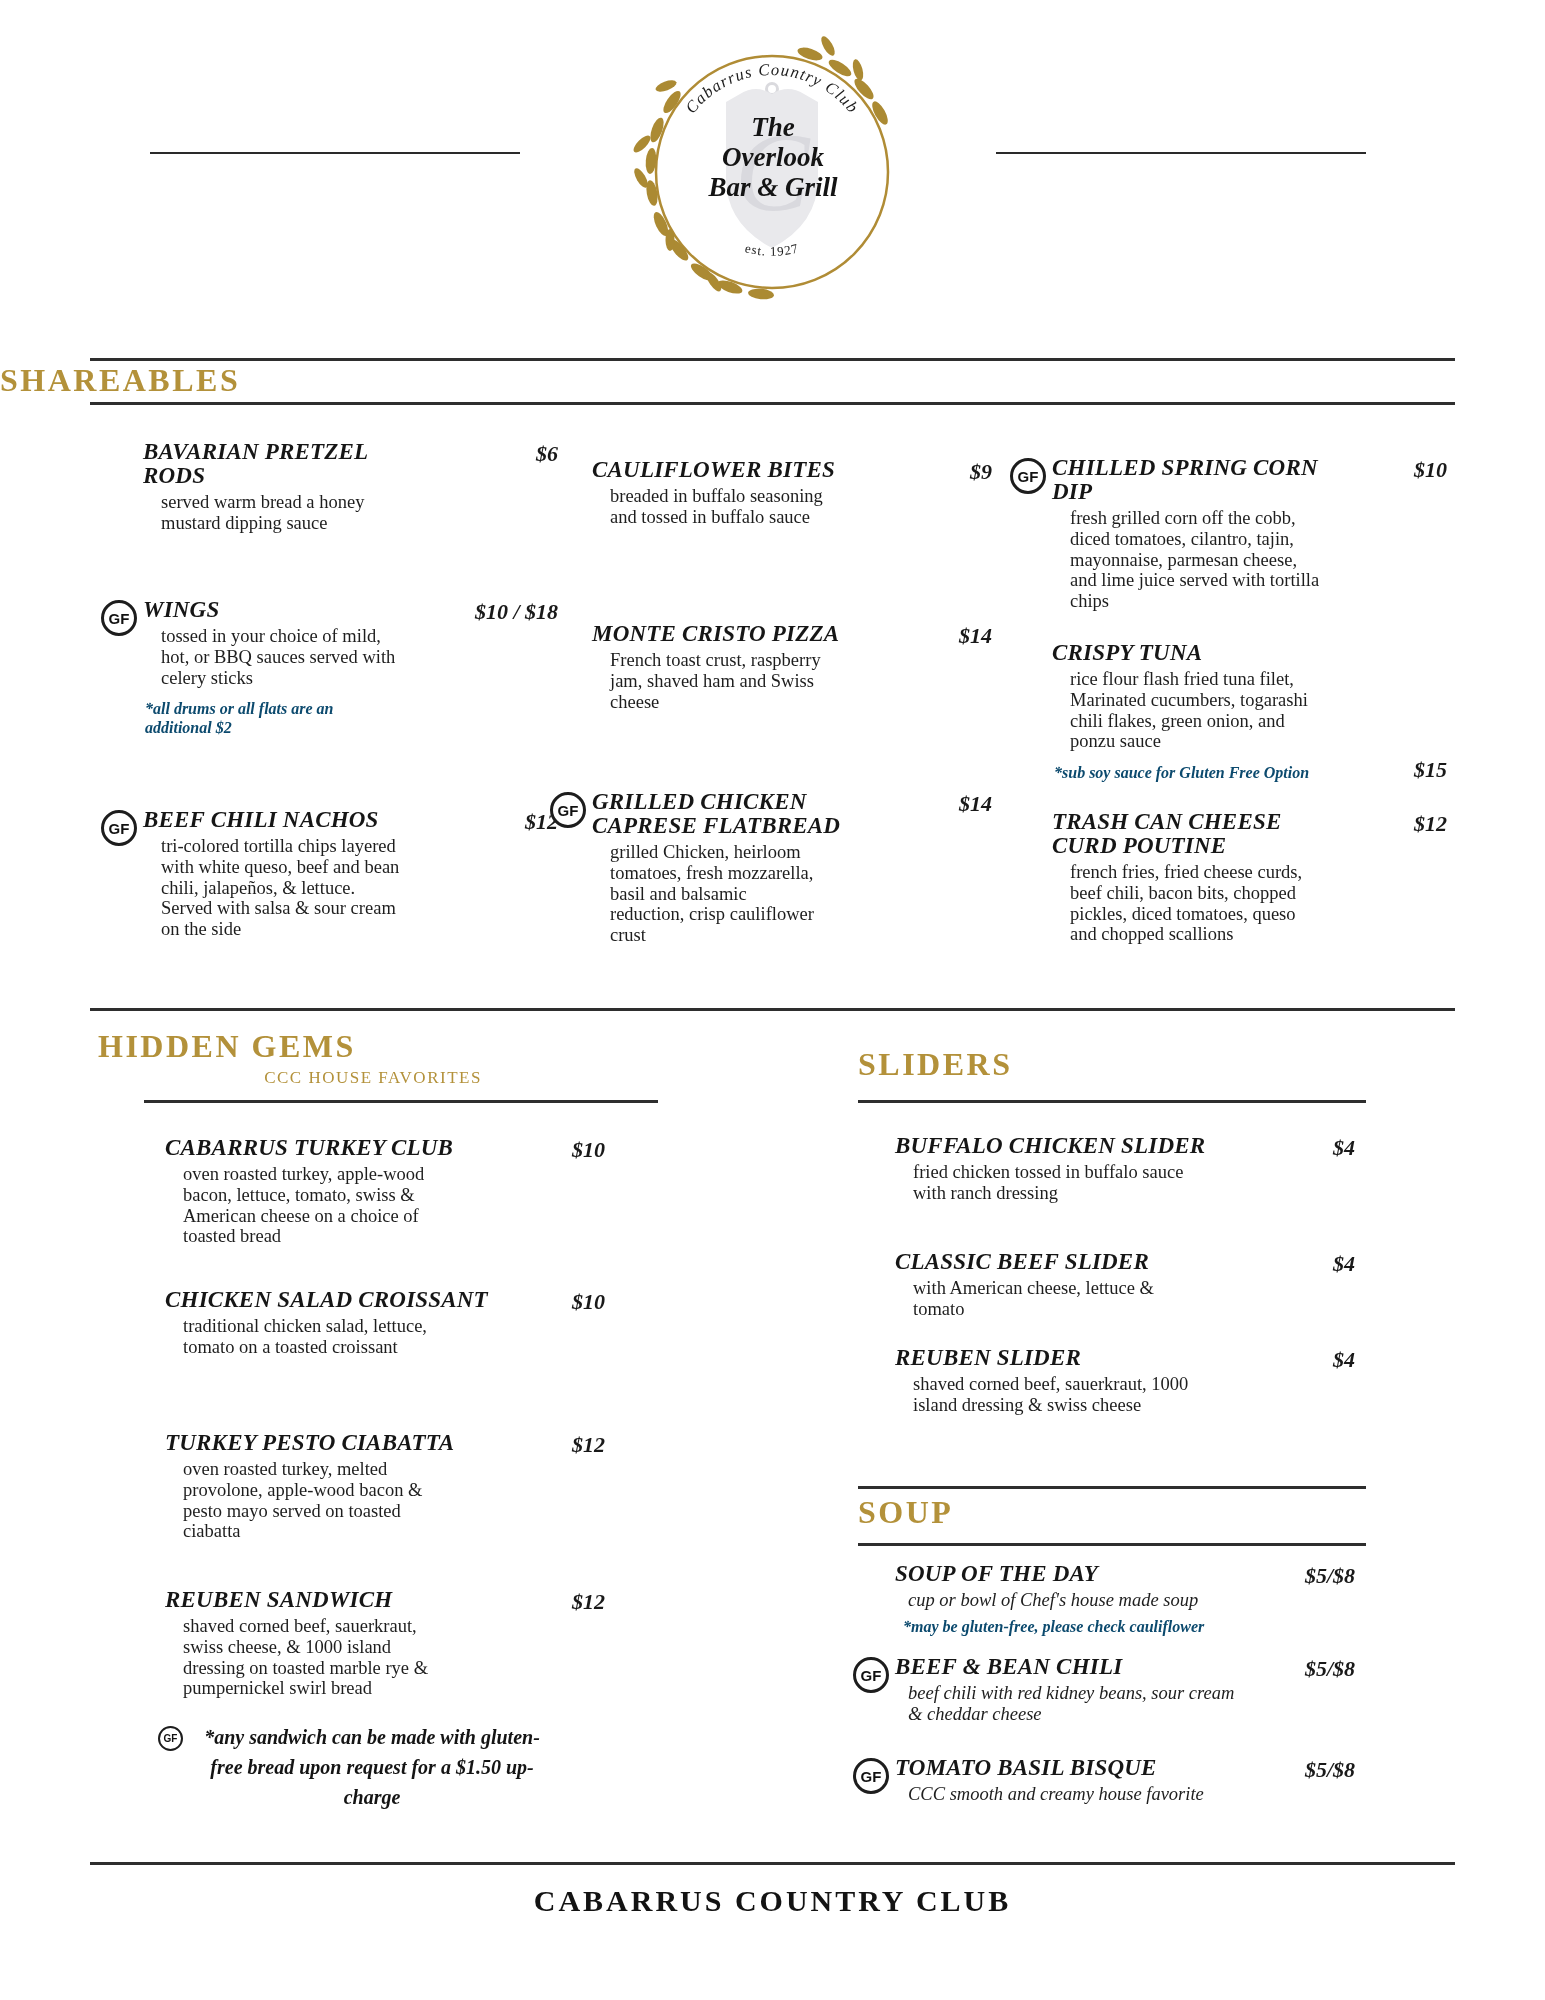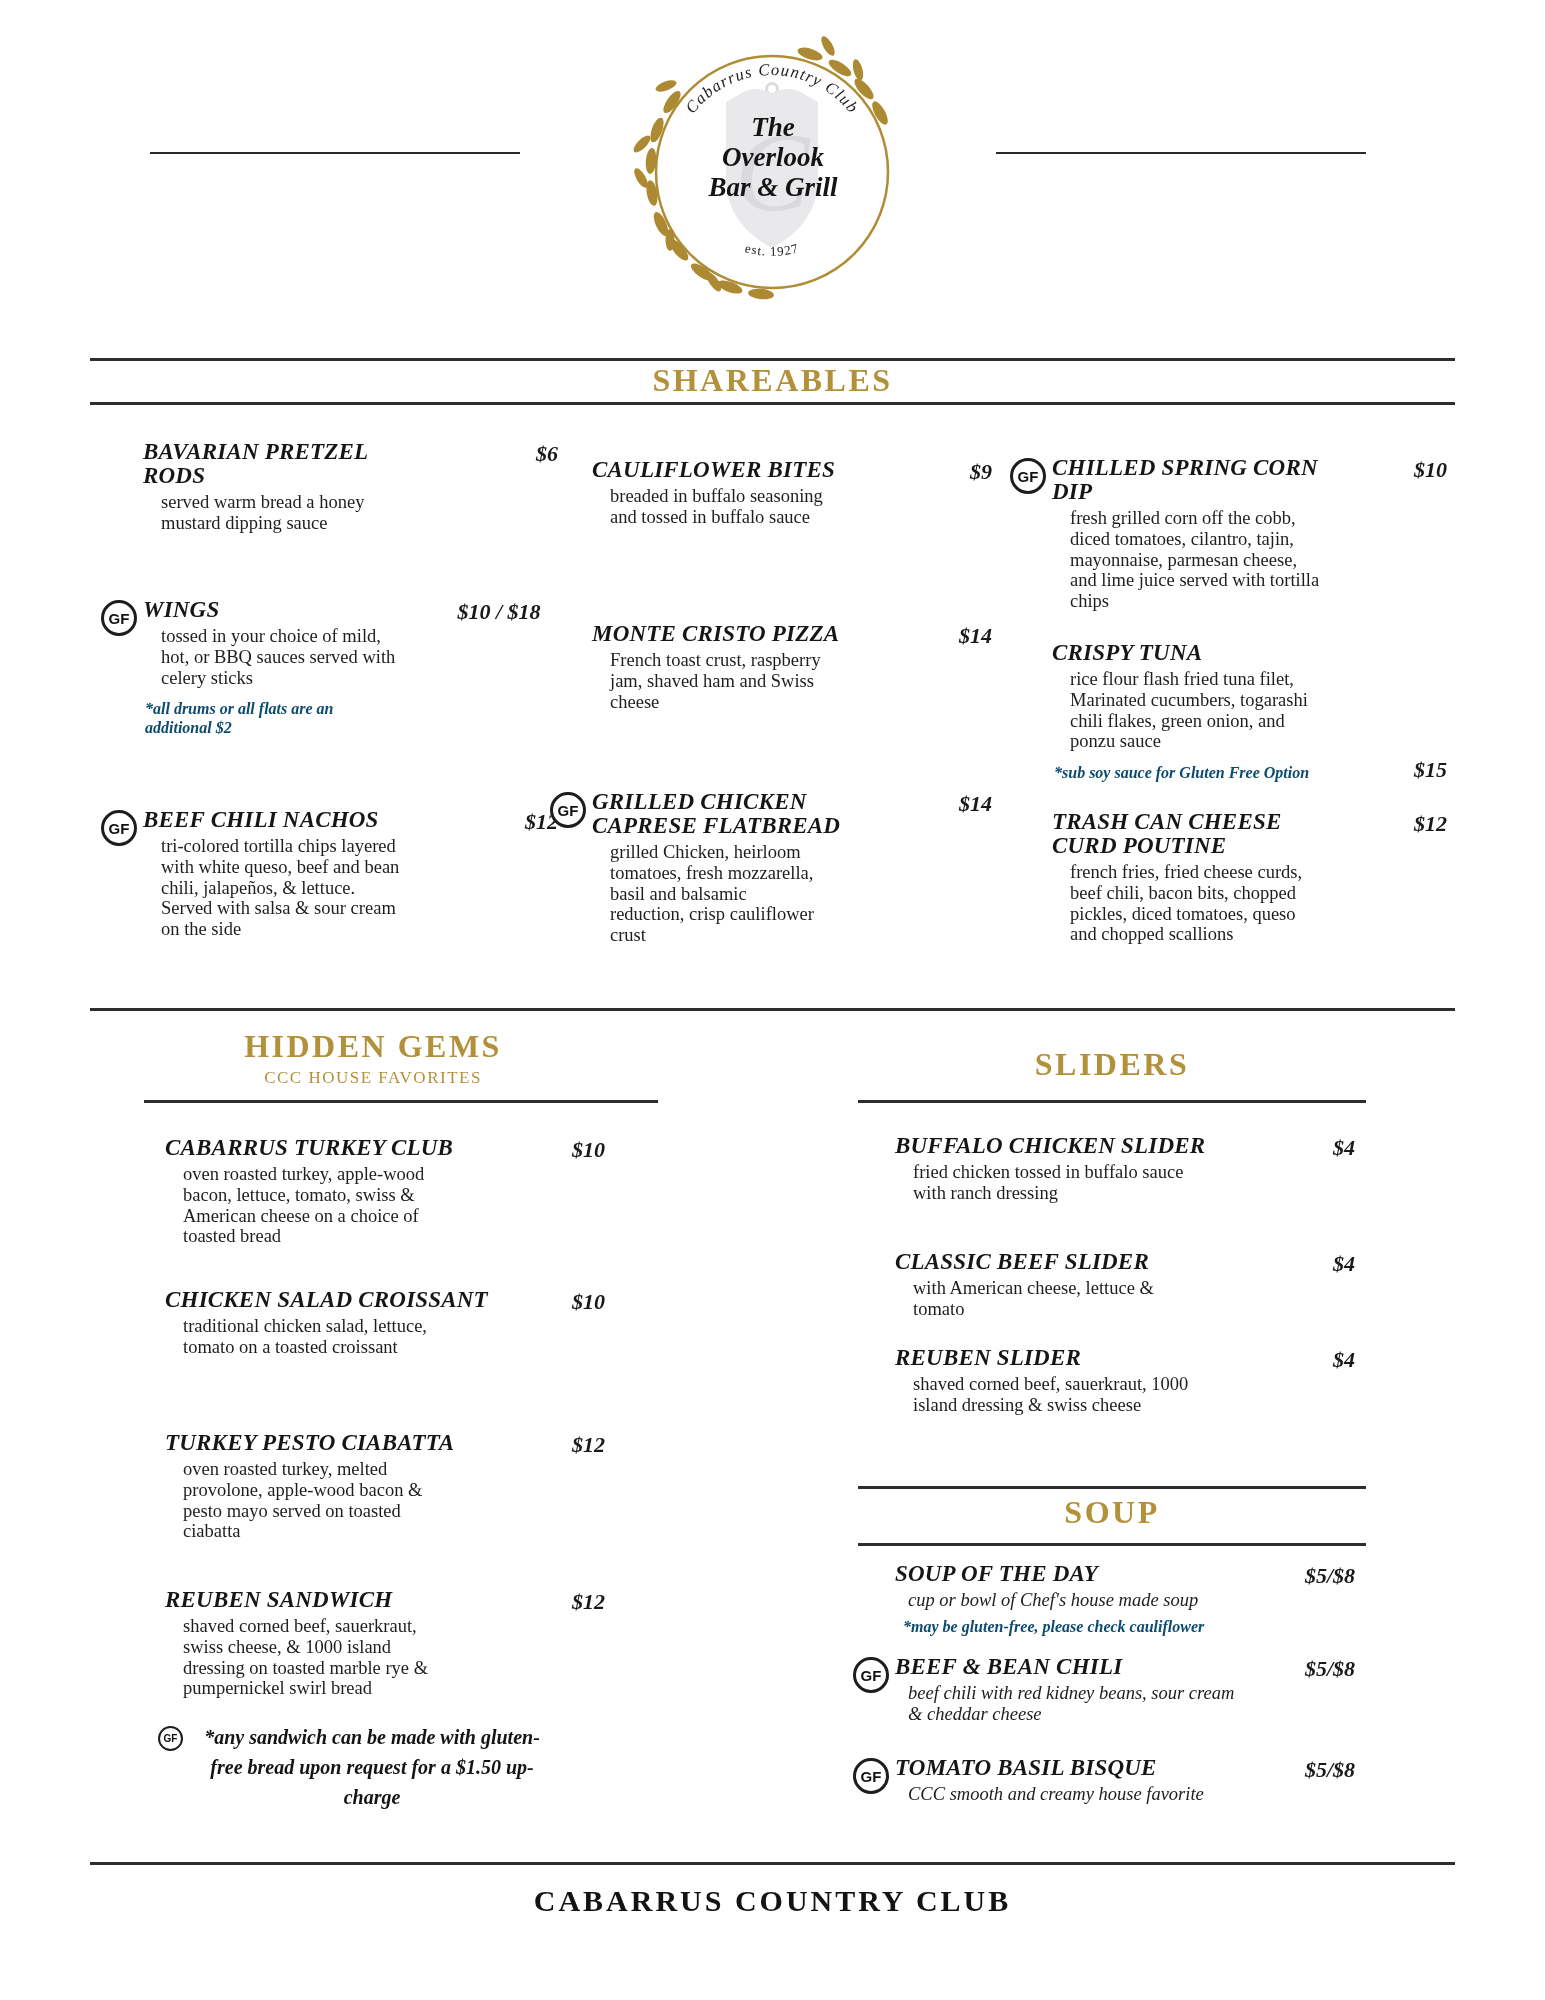--- a/index.html
+++ b/index.html
@@ -3,21 +3,21 @@
 <meta charset="utf-8">
 <style>
   html,body { margin:0; padding:0; background:#ffffff; }
   .page {
     position:relative; width:1545px; height:2000px; background:#ffffff;
     font-family:"Liberation Serif", serif; color:#1b1b1b; overflow:hidden;
   }
   .rule { position:absolute; height:2.5px; background:#2e2e2e; }
   .flank { position:absolute; height:2px; background:#2a2a2a; }
   .sec-title {
-    position:absolute; text-align:center; font-weight:600; font-size:32px;
+    position:absolute; font-weight:600; font-size:32px;
     letter-spacing:2.5px; color:#b3913a;
   }
   .sec-sub {
     position:absolute; text-align:center; font-weight:500; font-size:17px;
     letter-spacing:1.5px; color:#b3913a;
   }
   .mi { position:absolute; display:flex; align-items:flex-start; }
   .gfslot { flex:0 0 50px; display:flex; justify-content:flex-end; box-sizing:border-box; padding-right:6px; padding-top:2px; }
   .gfb {
     width:36px; height:36px; border:3px solid #1d1d1d; border-radius:50%;
@@ -117,21 +117,21 @@
 
   <div class="mi" style="left:93px; top:598px; width:465px;">
     <div class="gfslot">
         <span class="gfb">GF</span>
       </div>
     <div class="mmain">
       <div class="ttl tmax">WINGS</div>
       <div class="dsc d240">tossed in your choice of mild, hot, or BBQ sauces served with celery sticks</div>
       <div class="nte d240">*all drums or all flats are an additional $2</div>
     </div>
-    <div class="prc" style="flex:0 0 118px;text-align:center;">$10 / $18</div>
+    <div class="prc" style="flex:0 0 118px;">$10 / $18</div>
   </div>
 
   <div class="mi" style="left:93px; top:808px; width:465px;">
     <div class="gfslot">
         <span class="gfb">GF</span>
       </div>
     <div class="mmain">
       <div class="ttl tmax">BEEF CHILI NACHOS</div>
       <div class="dsc d240">tri-colored tortilla chips layered with white queso, beef and bean chili, jalapeños, &amp; lettuce. Served with salsa &amp; sour cream on the side</div>
     </div>

